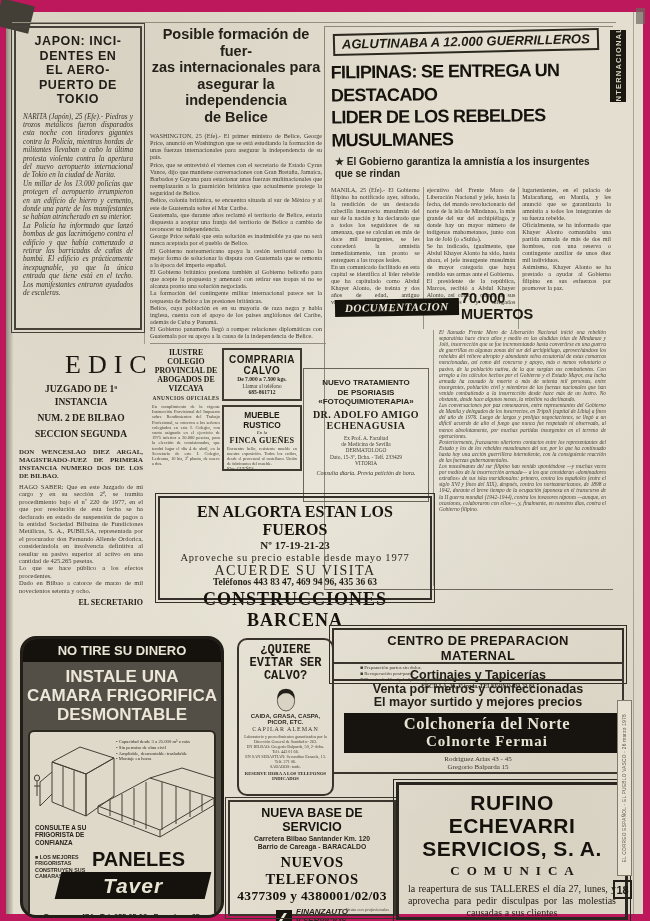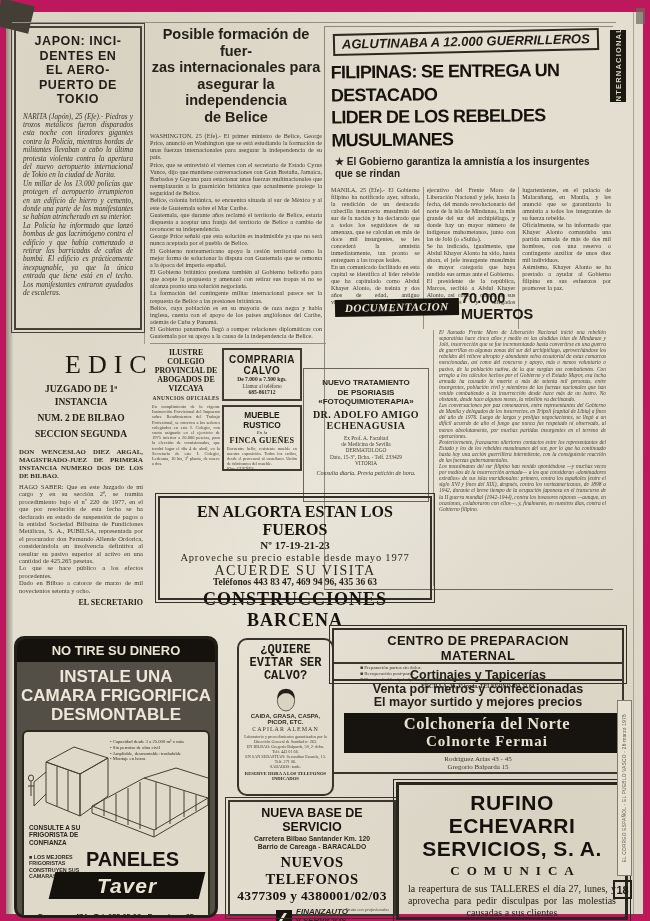--- a/index.html
+++ b/index.html
@@ -120,22 +120,22 @@
   
   .box-cortinajes{left:326px;top:650px;width:292px;height:112px;border:2px solid #3a362d;
                   padding:5px 10px;box-sizing:border-box;text-align:center;}
   .cor-l{font-family:"Liberation Sans",sans-serif;font-weight:bold;font-size:12.5px;line-height:13.5px;color:#24211a;}
   .cor-brand{margin:3px auto 0;width:254px;background:#17140f;color:#e7e2d2;padding:2px 16px 4px;}
   .cor-b1{font-weight:bold;font-size:16.5px;line-height:18px;letter-spacing:.5px;}
   .cor-b2{font-weight:bold;font-size:15px;line-height:16px;letter-spacing:1px;}
   .cor-addr{margin-top:2px;font-size:7px;line-height:8px;color:#3b372d;}
 
   
-  .box-taver{left:8px;top:624px;width:204px;height:282px;background:#534f47;
-             border:3px solid #211e18;border-radius:10px;box-sizing:border-box;overflow:hidden;}
+  .box-taver{left:14px;top:624px;width:204px;height:282px;background:#534f47;
+             border:3px solid #211e18;border-radius:16px;box-sizing:border-box;overflow:hidden;}
   .tav-header{background:#15120d;color:#e9e4d4;font-family:"Liberation Sans",sans-serif;
               font-weight:bold;font-size:13px;text-align:center;padding:4px 0;}
   .tav-title{color:#ece7d8;font-family:"Liberation Sans",sans-serif;font-weight:bold;
              font-size:17px;line-height:19px;text-align:center;padding:5px 2px 6px;}
   .tav-panel{margin:0 5px 5px;background:#ded9c9;border:2px solid #2c2921;border-radius:6px;
              height:192px;position:relative;overflow:hidden;}
   .tav-bullets{position:absolute;right:3px;top:7px;width:95px;font-size:4.7px;line-height:5.8px;color:#2f2b22;}
   .tav-consulte{position:absolute;left:5px;top:92px;width:60px;font-family:"Liberation Sans",sans-serif;
                 font-weight:bold;font-size:6.4px;line-height:7.4px;color:#26221b;}
   .tav-mejores{position:absolute;left:5px;top:122px;width:62px;font-family:"Liberation Sans",sans-serif;

